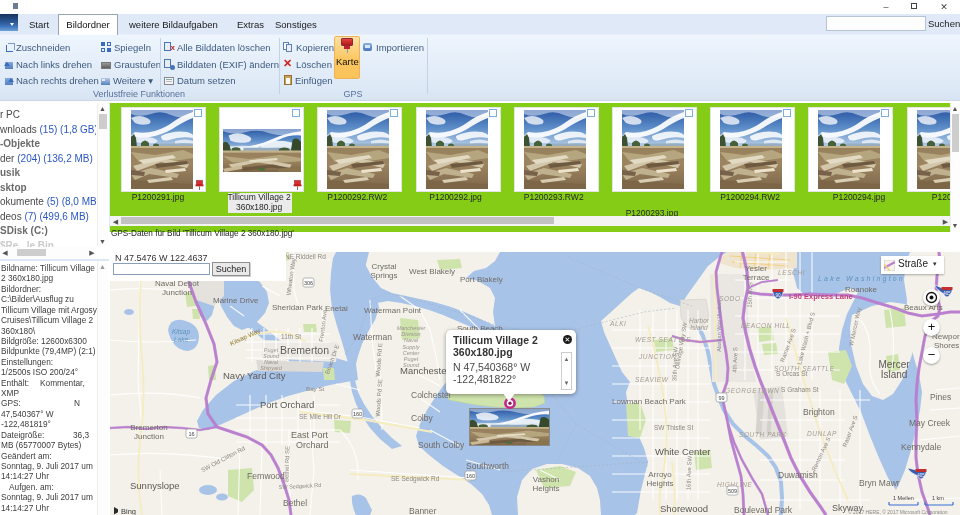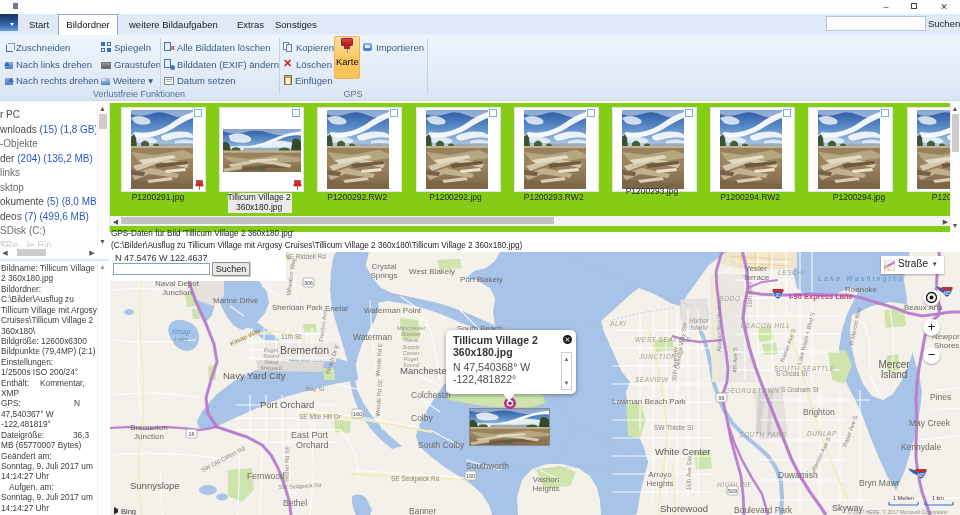--- a/index.html
+++ b/index.html
@@ -20,21 +20,21 @@
 
 #ribbon { left:0; top:35px; width:960px; height:66px; background:linear-gradient(#eef5fd,#dde9f6 80%,#d8e4f2); border-bottom:1px solid #ccd8e8; }
 .rsep { position:absolute; top:38px; width:1px; height:56px; background:#c3d2e4; }
 .rbtn { position:absolute; height:15px; font-size:9.5px; color:#3d5a80; line-height:15px; white-space:nowrap; }
 .ric { display:inline-block; width:10px; height:10px; vertical-align:-1px; margin-right:3px; position:relative; }
 .rgrp { position:absolute; top:89px; font-size:9px; color:#56729a; width:200px; text-align:center; }
 #kartebtn { left:334px; top:36px; width:26px; height:43px; background:linear-gradient(#fde1a4,#fbc660 55%,#fac35a); border:1px solid #f0b055; border-radius:2px; }
 
 #treepane { left:0; top:103px; width:96px; height:155px; background:#fff; overflow:hidden; }
 .ti { position:absolute; left:0; white-space:nowrap; font-size:10px; }
-.tgray { color:#6b6b6b; } .tdark { color:#4a4a4a; } .tblue { color:#2b57c4; }
+.tgray { color:#6b6b6b;font-weight:bold; } .tdark { color:#4a4a4a; } .tblue { color:#2b57c4; }
 .sb { position:absolute; background:#f2f2f2; }
 .sbarrow { position:absolute; color:#555; font-size:7px; text-align:center; font-family:"Liberation Sans"; }
 .sbthumb { position:absolute; background:#cdcdcd; }
 #detailpane { left:1px; top:263px; width:95px; height:252px; font-size:8.3px; line-height:10.42px; color:#3c3c3c; }
 
 #thumbs { left:110px; top:103px; width:840px; height:129px; background:#84cc16; }
 .tbox { position:absolute; top:4px; width:85px; height:85px; background:#fff; border:1px solid #e4e4e4; }
 .tcheck { position:absolute; width:8px; height:8px; background:#fff; border:1px solid #7aade0; }
 .tname { position:absolute; font-size:8.5px; color:#262626; text-align:center; width:96px; line-height:10px; }
 .pin { position:absolute; width:9px; height:10px; }
@@ -101,21 +101,21 @@
 <div class="abs" style="left:344px;top:46px;width:6px;height:3px;background:#c02030"></div>
 <div class="abs" style="left:346.5px;top:49px;width:1px;height:4px;background:#8a98a8"></div>
 <div class="abs" style="left:336px;top:56px;width:22px;text-align:center;font-size:9.5px;color:#111">Karte</div>
 </div>
   <div class="abs" style="left:108.5px;top:103px;width:1.5px;height:129px;background:#dce8f5"></div>
 <div id="treepane" class="abs">
 <div class="ti" style="top:6px"><span class="tdark">r PC</span></div>
 <div class="ti" style="top:20.5px"><span class="tdark">wnloads</span> <span class="tblue">(15) (1,8 GB)</span></div>
 <div class="ti" style="top:35px"><span class="tgray">-Objekte</span></div>
 <div class="ti" style="top:49.5px"><span class="tdark">der</span> <span class="tblue">(204) (136,2 MB)</span></div>
-<div class="ti" style="top:64px"><span class="tgray">links</span></div>
+<div class="ti" style="top:64px"><span class="tgray">usik</span></div>
 <div class="ti" style="top:78.5px"><span class="tgray">sktop</span></div>
 <div class="ti" style="top:93px"><span class="tdark">okumente</span> <span class="tblue">(5) (8,0 MB)</span></div>
 <div class="ti" style="top:107.5px"><span class="tdark">deos</span> <span class="tblue">(7) (499,6 MB)</span></div>
 <div class="ti" style="top:122px"><span class="tgray">SDisk (C:)</span></div>
 <div class="ti" style="top:136.5px"><span class="tgray" style="opacity:.35">$Re...le.Bin</span></div>
 </div>
 <div class="sb abs" style="left:97px;top:103px;width:11px;height:143px;background:#fdfdfd;border-left:1px solid #eee"></div>
 <div class="sbarrow abs" style="left:97px;top:105px;width:11px">▲</div>
 <div class="sbthumb abs" style="left:98.5px;top:114px;width:8px;height:15px"></div>
 <div class="sbarrow abs" style="left:97px;top:238px;width:11px">▼</div>
@@ -252,21 +252,21 @@
 <svg class="abs" style="left:413.7px;top:6.5px" width="62" height="79" viewBox="0 0 62 79">
         <use href="#pphoto"></use>
       </svg>
 <div class="tcheck" style="left:476.7px;top:6px"></div>
 <div class="tname" style="left:395.7px;top:89px">P1200293.RW2</div>
 <div class="tbox" style="left:501.9px"></div>
 <svg class="abs" style="left:511.9px;top:6.5px" width="62" height="79" viewBox="0 0 62 79">
         <use href="#pphoto"></use>
       </svg>
 <div class="tcheck" style="left:574.9px;top:6px"></div>
-<div class="tname" style="left:493.9px;top:83px">P1200293.jpg</div>
+<div class="tname" style="left:493.9px;top:105px">P1200293.jpg</div>
 <div class="tbox" style="left:600.1px"></div>
 <svg class="abs" style="left:610.1px;top:6.5px" width="62" height="79" viewBox="0 0 62 79">
         <use href="#pphoto"></use>
       </svg>
 <div class="tcheck" style="left:673.1px;top:6px"></div>
 <div class="tname" style="left:592.1px;top:89px">P1200294.RW2</div>
 <div class="tbox" style="left:698.3px"></div>
 <svg class="abs" style="left:708.3px;top:6.5px" width="62" height="79" viewBox="0 0 62 79">
         <use href="#pphoto"></use>
       </svg>
@@ -284,21 +284,20 @@
 <div class="sbarrow" style="left:1px;top:114.5px;width:9px">◀</div>
 <div class="sbthumb" style="left:11px;top:114px;width:433px;height:7px;background:#c2c2c2"></div>
 <div class="sbarrow" style="left:831px;top:114.5px;width:9px">▶</div>
 </div>
 <div class="sb abs" style="left:950px;top:103px;width:10px;height:129px;background:#fdfdfd;border-left:1px solid #eee"></div>
 <div class="sbarrow abs" style="left:950px;top:105px;width:10px">▲</div>
 <div class="sbthumb abs" style="left:951.5px;top:114px;width:7px;height:38px"></div>
 <div class="sbarrow abs" style="left:950px;top:222px;width:10px">▼</div>
 
   <div id="gpsh1" class="abs">GPS-Daten für Bild 'Tillicum Village 2 360x180.jpg'</div>
-  <div id="gpsh2" class="abs">(C:\Bilder\Ausflug zu Tillicum Village mit Argosy Cruises\Tillicum Village 2 360x180\Tillicum Village 2 360x180.jpg)</div>
   <div id="map" class="abs">
 <svg width="850" height="263" viewBox="110 252 850 263" style="position:absolute;left:0;top:0">
 <rect x="110" y="252" width="850" height="263" fill="#f4f1ea"></rect>
 <path d="M336,252 L369,252 L366,264 L364,276 L371,290 L377,298 L379,308 L375,320 L368,332 L362,344 L358,356 L355,368 L355,380 L358,392 L364,404 L372,416 L382,428 L392,438 L402,446 L392,449 L380,439 L370,428 L362,416 L356,404 L352,392 L350,381 L350,369 L346,356 L342,342 L337,326 L332,308 L330,290 L331,272 L333,258 Z" fill="#a8c3e8"></path>
 <path d="M356,364 L336,358 L318,357 L298,360 L276,364 L254,371 L234,381 L216,395 L203,410 L197,421 L199,428 L208,430 L222,424 L244,414 L266,404 L288,396 L310,390 L330,385 L346,382 L358,380 Z" fill="#a8c3e8"></path>
 <path d="M364,262 L372,277 L381,288 L392,293 L406,296 L420,299 L434,302 L448,306 L462,311 L476,317 L489,323 L501,329 L505,335 L497,339 L485,333 L471,327 L457,321 L443,315 L429,310 L415,306 L401,303 L388,301 L377,303 L372,295 L366,284 L363,272 Z" fill="#a8c3e8"></path>
 <path d="M222,274 L248,276 L260,282 L267,292 L269,303 L265,313 L258,321 L250,327 L242,330 L234,326 L227,317 L221,306 L217,294 L216,282 Z" fill="#a8c3e8"></path>
 <path d="M201,274 L209,280 L213,291 L215,304 L212,315 L207,321 L200,316 L197,303 L197,289 L198,279 Z" fill="#a8c3e8"></path>
 <path d="M246,315 L254,320 L265,328 L276,337 L287,347 L298,356 L309,364 L320,370 L331,374 L341,376 L341,382 L330,381 L319,378 L308,373 L297,367 L286,359 L275,350 L264,340 L252,330 L240,322 Z" fill="#a8c3e8"></path>
 <path d="M450,378 L464,377 L478,381 L490,389 L497,402 L503,424 L509,448 L515,472 L521,496 L524,515 L492,515 L489,505 L482,494 L471,484 L457,475 L443,466 L429,455 L419,446 L416,436 L420,424 L427,410 L436,396 L443,386 Z" fill="#a8c3e8"></path>

